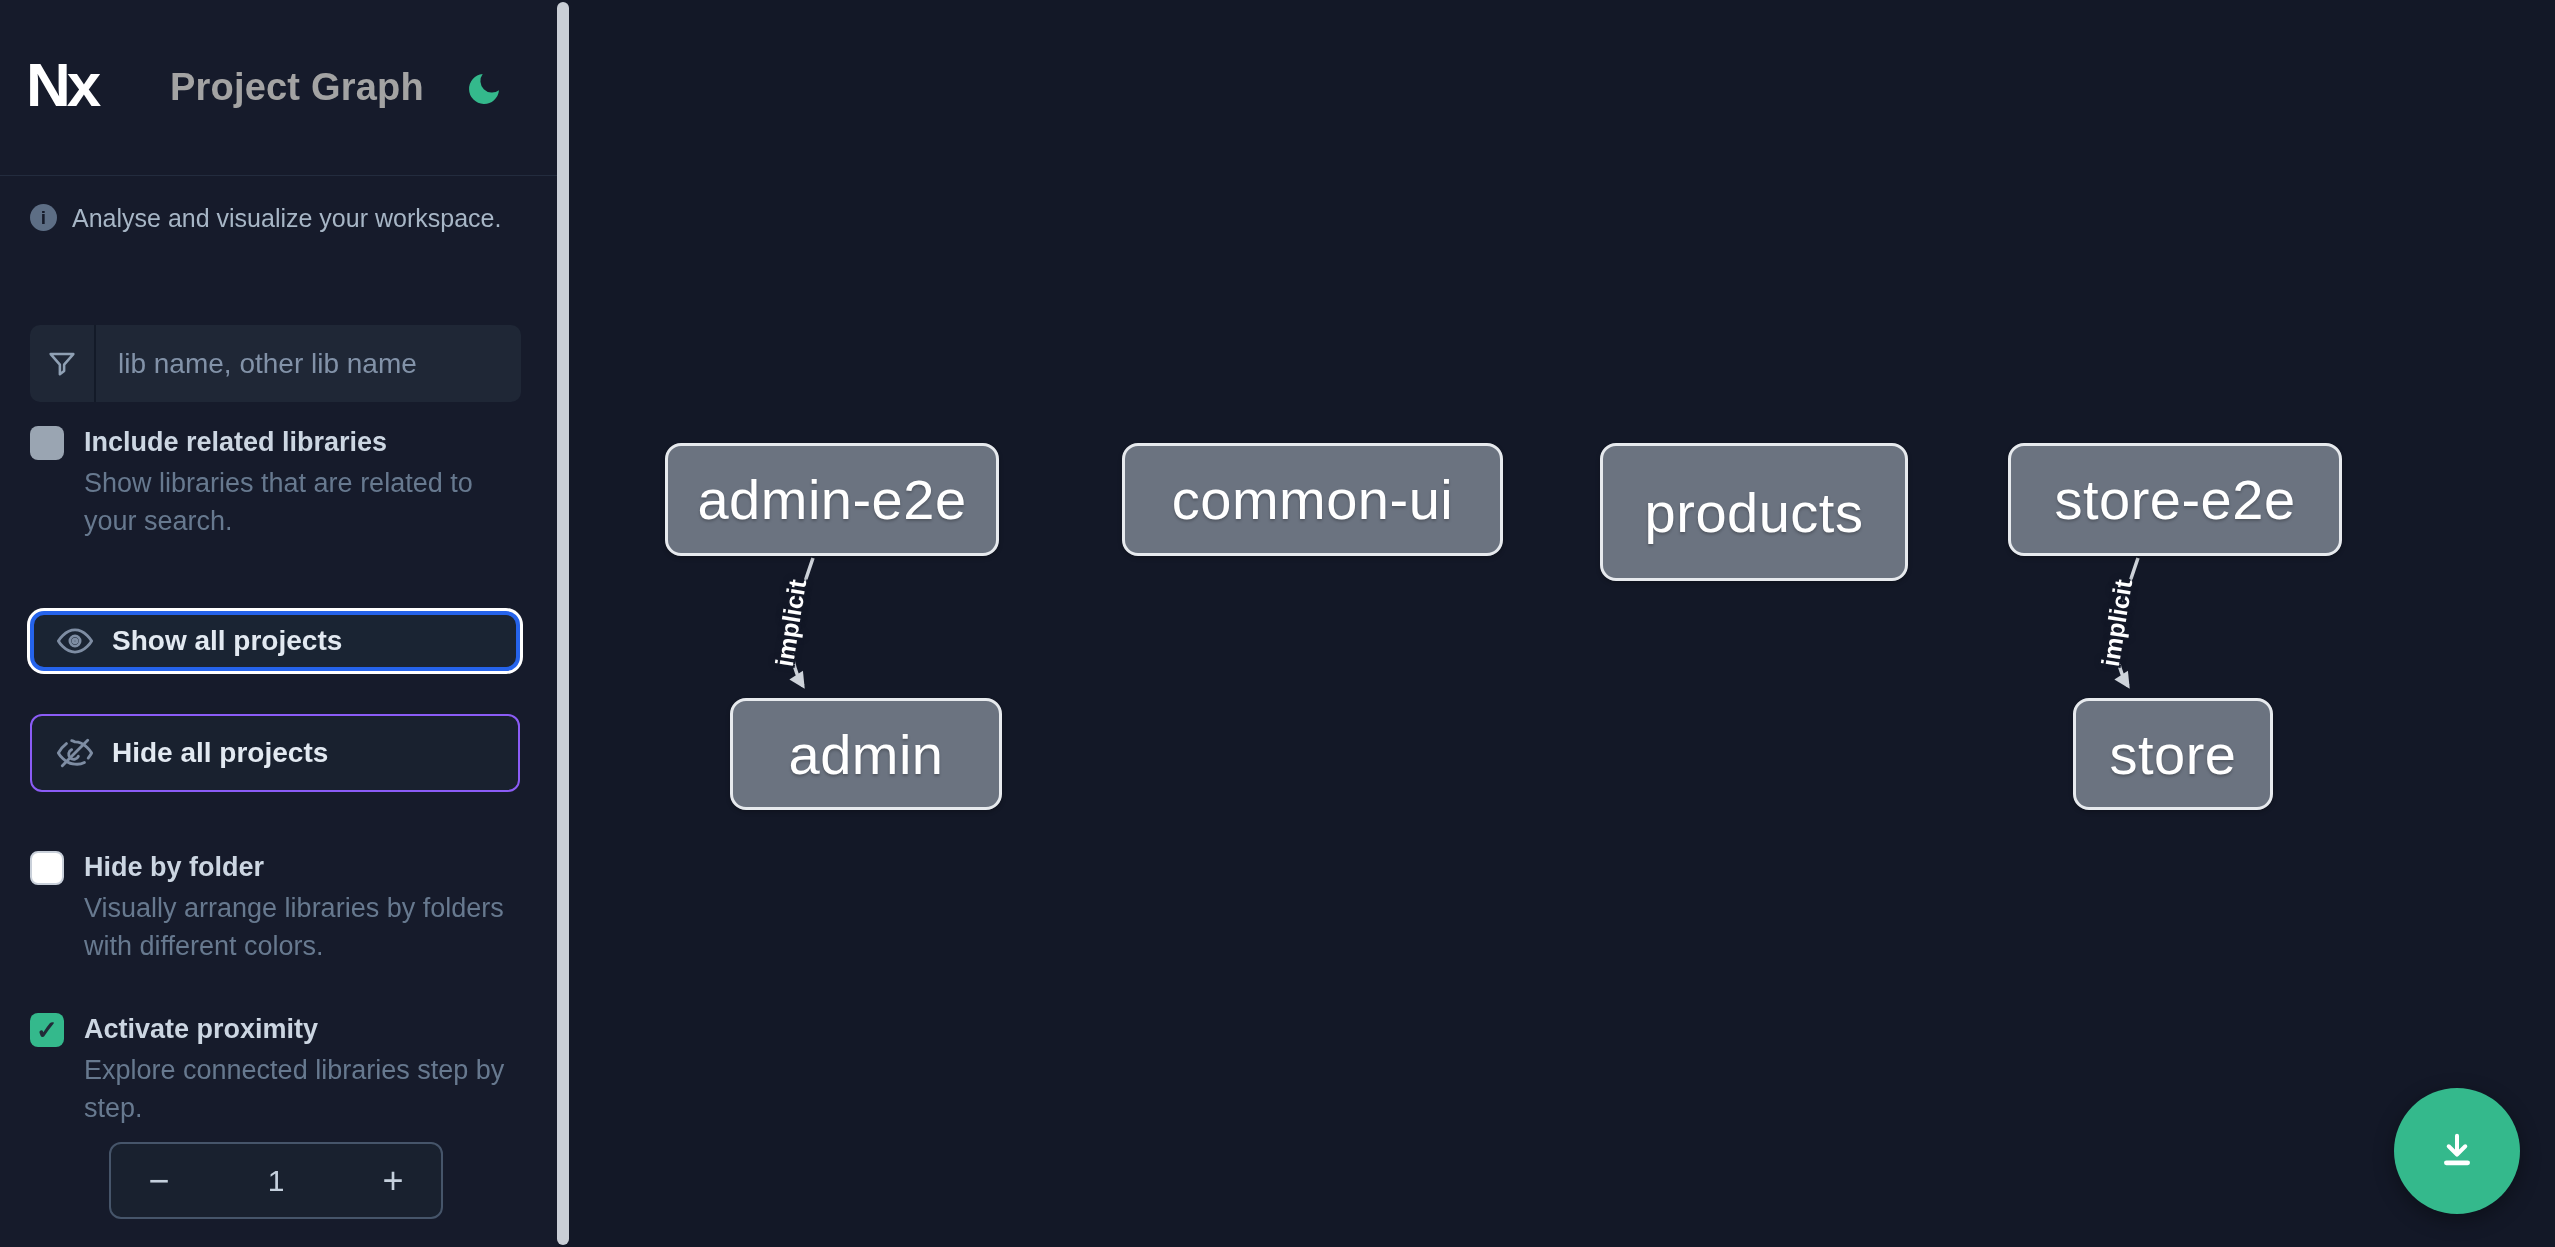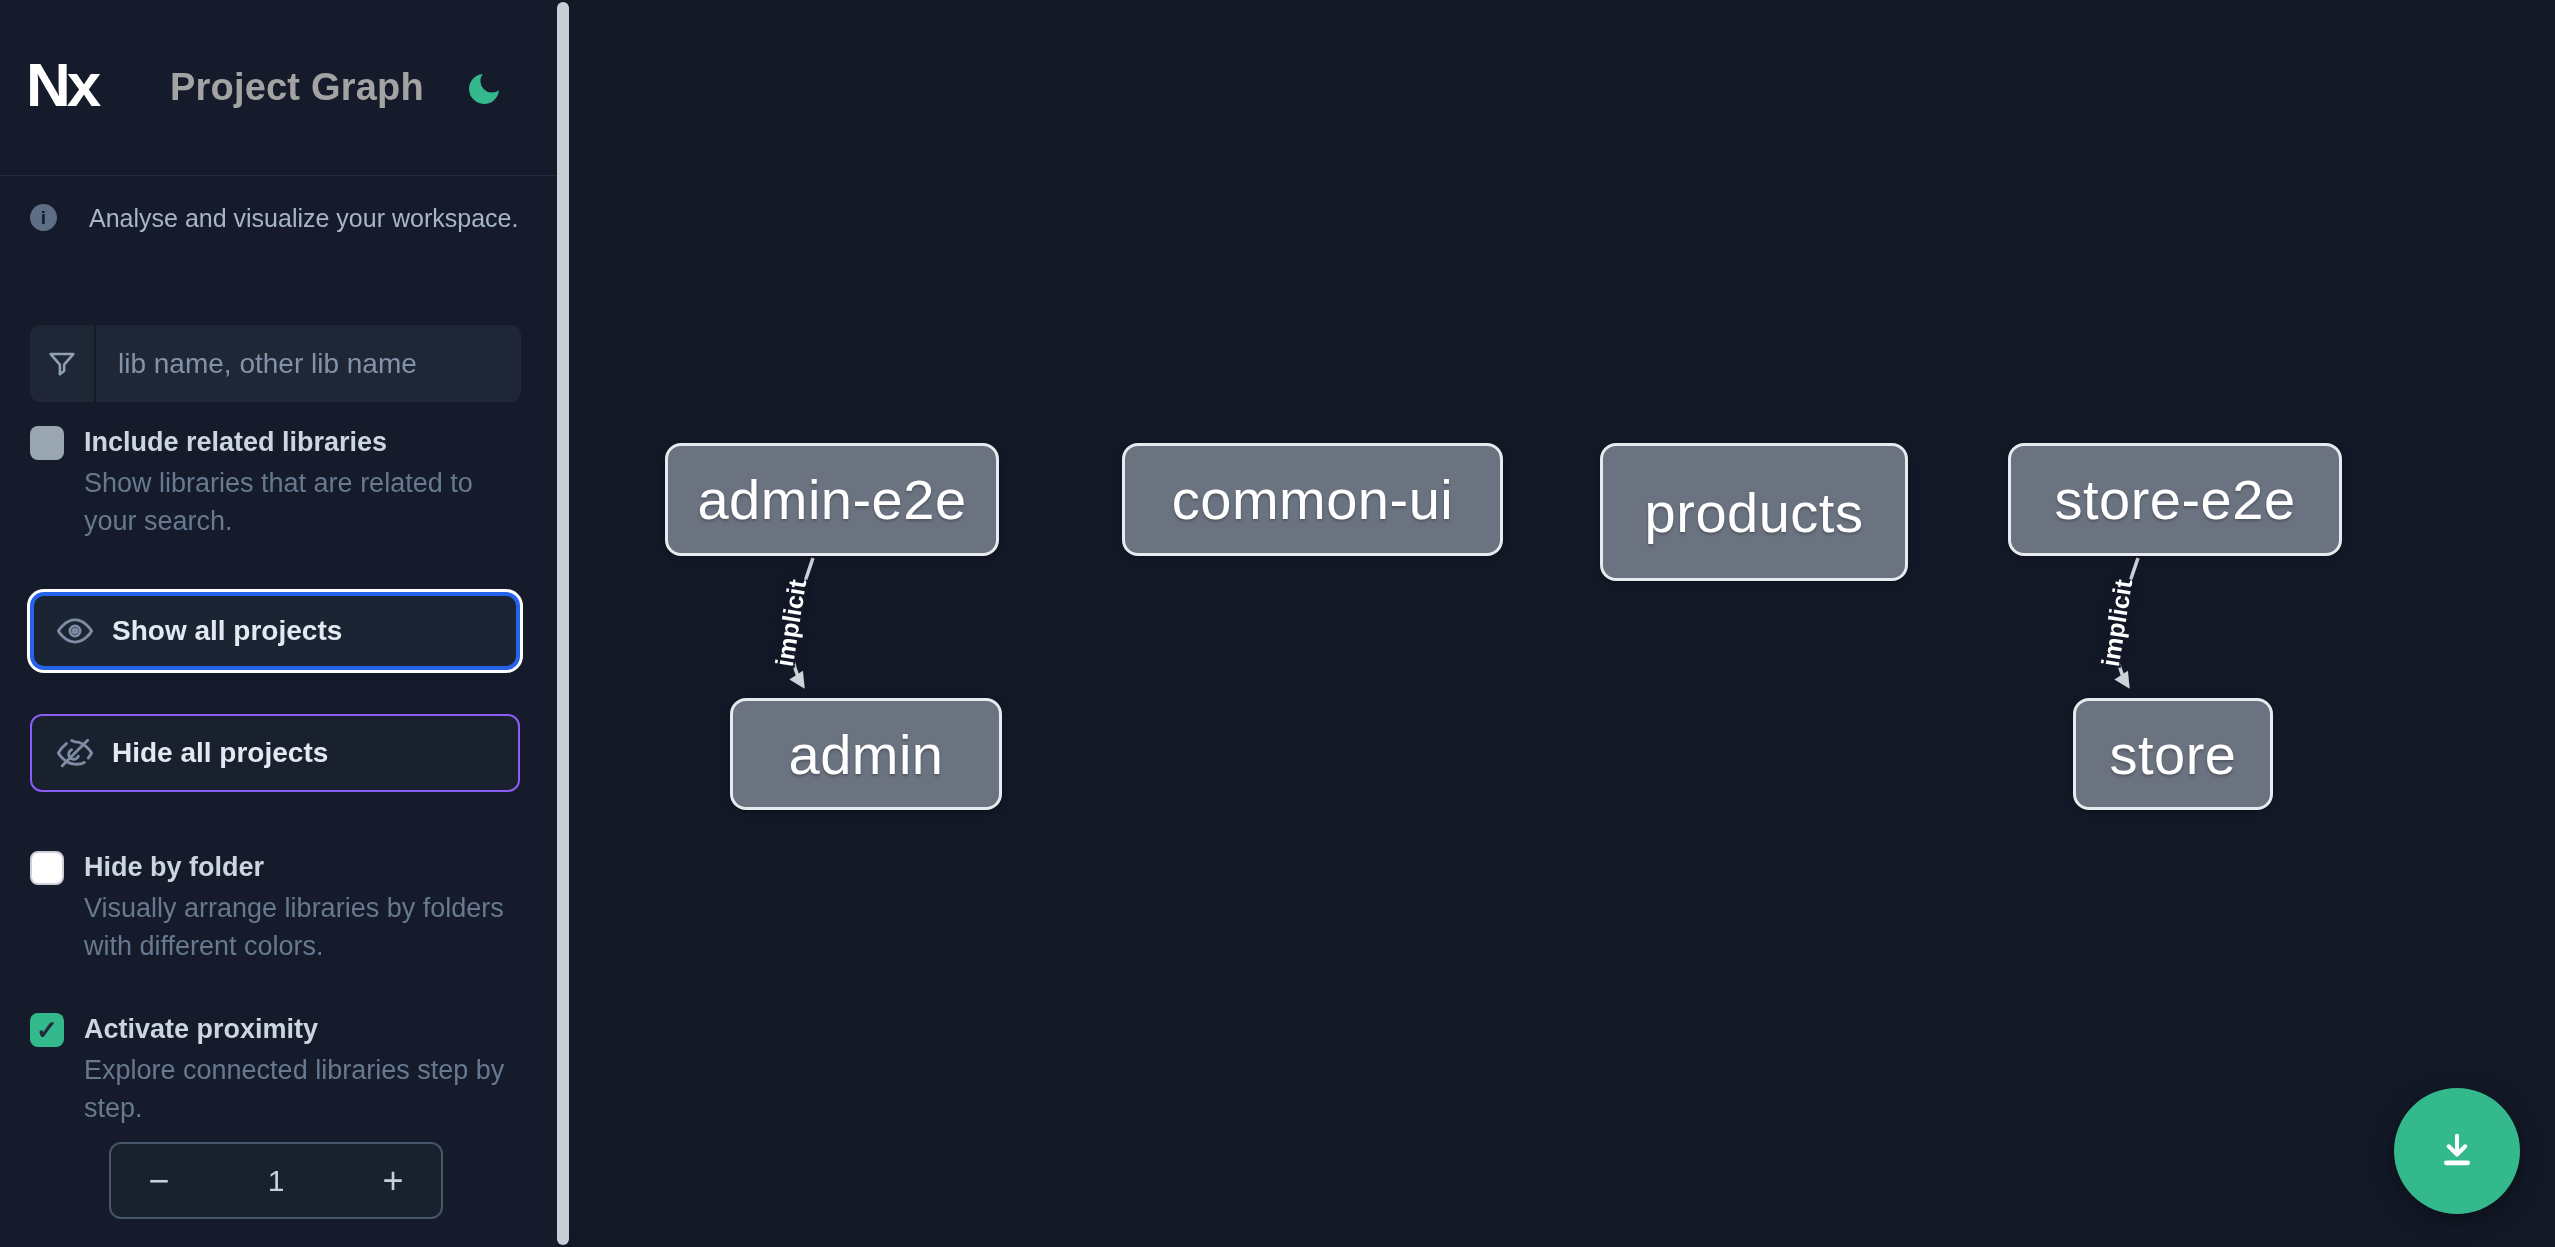--- a/index.html
+++ b/index.html
@@ -7,39 +7,39 @@
 
   
   .sidebar{position:absolute;left:0;top:0;width:558px;height:1247px;background:#161b2b;}
   .sb-header{position:absolute;left:0;top:0;width:558px;height:175px;border-bottom:1px solid #232c3e;}
   .logo{position:absolute;left:26px;top:50px;color:#ffffff;font-weight:900;font-size:62px;letter-spacing:-4px;line-height:70px;}
   .app-title{position:absolute;left:170px;top:66px;font-size:38px;font-weight:700;color:#a3a3a3;letter-spacing:.2px;}
   .theme-btn{position:absolute;left:462px;top:68px;width:44px;height:44px;background:none;border:none;cursor:pointer;padding:0;}
 
   .intro{position:absolute;left:30px;top:202px;display:flex;align-items:flex-start;}
   .info-badge{width:27px;height:27px;border-radius:50%;background:#5d6e85;color:#161b2b;font-weight:800;font-size:19px;display:flex;align-items:center;justify-content:center;margin-top:2px;}
-  .intro-text{margin-left:32px;font-size:25px;font-weight:500;color:#a7b6c6;line-height:32px;}
+  .intro-text{margin-left:15px;font-size:25px;font-weight:500;color:#a7b6c6;line-height:32px;}
 
   .search{position:absolute;left:30px;top:325px;width:491px;height:77px;background:#1f2736;border-radius:10px;display:flex;align-items:center;}
   .search-iconseg{width:64px;height:100%;display:flex;align-items:center;justify-content:center;flex:0 0 64px;}
   .search-divider{width:2px;height:100%;background:#131a28;flex:0 0 2px;}
   .search input{flex:1;height:100%;background:transparent;border:none;outline:none;padding:0 16px 0 22px;font-size:28px;color:#c9d4e0;font-family:"Liberation Sans",sans-serif;}
   .search input::placeholder{color:#8292a8;opacity:1;}
 
   .opt{position:absolute;left:30px;width:492px;display:flex;align-items:flex-start;cursor:pointer;}
   .cb{width:34px;height:34px;border-radius:8px;flex:0 0 34px;margin-top:2px;box-sizing:border-box;display:flex;align-items:center;justify-content:center;}
   .cb-gray{background:#9aa5b2;}
   .cb-white{background:#ffffff;border:2px solid #c9d0da;}
   .cb-green{background:#34b98c;color:#222b38;font-size:26px;font-weight:900;line-height:1;}
   .opt-text{margin-left:20px;}
   .opt-label{font-size:27px;font-weight:600;color:#ccd6e2;line-height:36px;}
   .opt-desc{font-size:27px;font-weight:400;color:#67798f;line-height:38px;margin-top:4px;max-width:432px;}
 
   .side-btn{position:absolute;left:30px;width:490px;display:flex;align-items:center;cursor:pointer;box-sizing:border-box;font-family:"Liberation Sans",sans-serif;}
-  .btn-show{top:592px;height:78px;background:#1a2433;border:4px solid #2563eb;border-radius:14px;box-shadow:0 0 0 3px #ffffff;padding-left:22px;}
+  .btn-show{top:611px;height:60px;background:#1a2433;border:4px solid #2563eb;border-radius:14px;box-shadow:0 0 0 3px #ffffff;padding-left:22px;}
   .btn-hide{top:714px;height:78px;background:#19212f;border:2px solid #8b5cf6;border-radius:12px;padding-left:24px;}
   .side-btn .lbl{margin-left:18px;font-size:28px;font-weight:600;color:#e2e9f1;}
 
   .stepper{position:absolute;left:109px;top:1142px;width:334px;height:77px;box-sizing:border-box;border:2px solid #46556a;border-radius:12px;background:#19212f;display:flex;overflow:hidden;}
   .stepper .seg{display:flex;align-items:center;justify-content:center;color:#c5d0dd;background:transparent;border:none;cursor:pointer;font-family:"Liberation Sans",sans-serif;}
   .seg-dec,.seg-inc{flex:0 0 96px;font-size:36px;}
   .seg-val{flex:1;border-left:2px solid #3a4961;border-right:2px solid #3a4961;font-size:30px;color:#e2e9f1;cursor:default;}
 
   .sb-scrollbar{position:absolute;left:557px;top:2px;width:12px;height:1243px;border-radius:7px;background:#c9ced6;}
 

